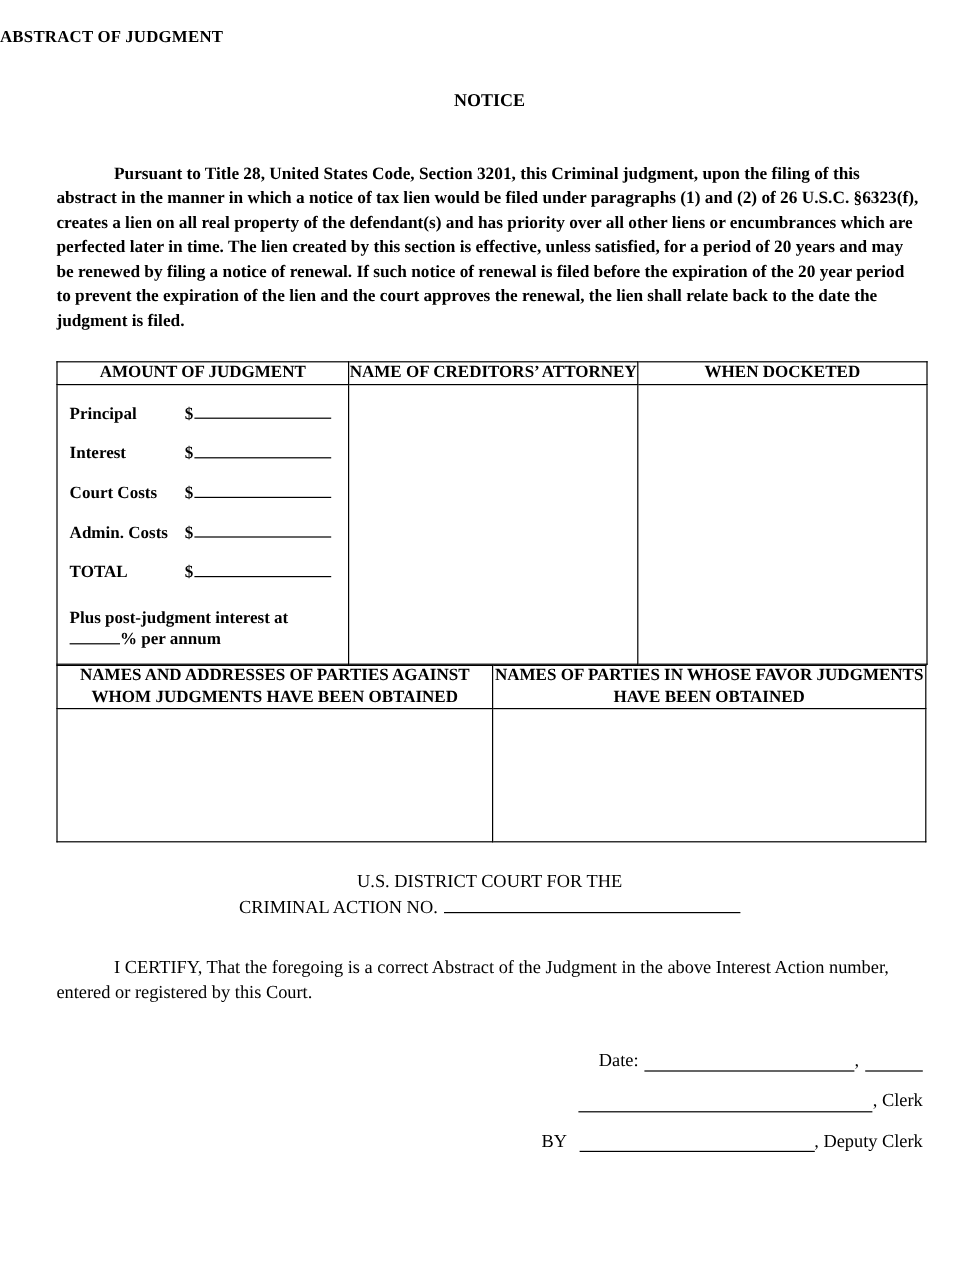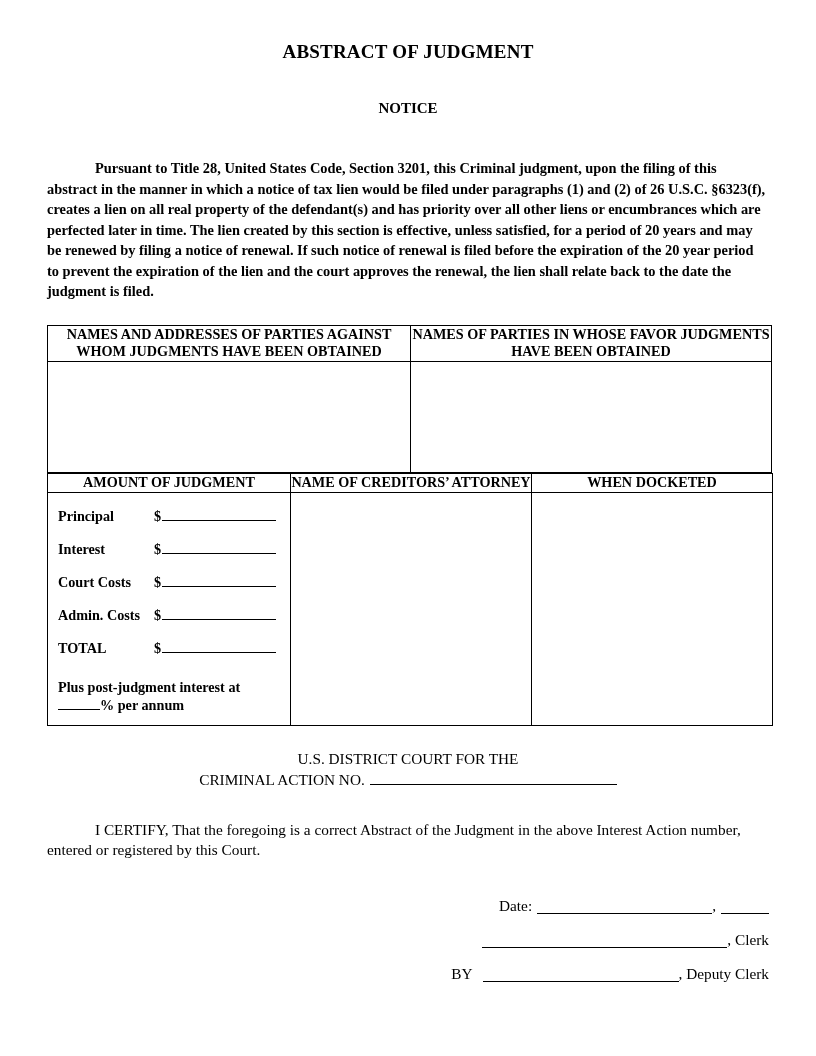--- a/index.html
+++ b/index.html
@@ -18,26 +18,26 @@
   .page {
     position: relative;
     width: 816px;
     height: 1056px;
     padding: 0;
     box-sizing: border-box;
   }
 
   
   .doc-title {
-    text-align: center;
-    font-weight: bold;
-    font-size: 19px;
+    text-align: left;
+    font-weight: bold;
+    font-size: 14px;
     letter-spacing: 0.2px;
     margin: 0;
-    padding-top: 42px;
+    padding-top: 24px;
     line-height: 1.1;
   }
   .doc-subtitle {
     text-align: center;
     font-weight: bold;
     font-size: 15px;
     margin: 12px;
     padding-top: 25px;
     line-height: 1.1;
   }
@@ -165,21 +165,21 @@
   
   .sign-block {
     margin-top: 38px;
     padding-right: 47px;
     font-size: 15.3px;
     line-height: 1.1;
   }
   .sign-row {
     display: flex;
     justify-content: flex-end;
-    align-items: center;
+    align-items: flex-end;
     margin-bottom: 17px;
     white-space: nowrap;
   }
   .sign-row:last-child { margin-bottom: 0; }
   .sig-label { padding-right: 5px; }
   .blank-date-long {
     display: inline-block;
     width: 175px;
     border-bottom: 1.1px solid #000000;
     height: 14px;
@@ -209,88 +209,88 @@
 <body>
 
 <div class="page">
 
   <h1 class="doc-title">ABSTRACT OF JUDGMENT</h1>
   <h2 class="doc-subtitle">NOTICE</h2>
 
   <p class="notice-body">Pursuant to Title 28, United States Code, Section 3201, this Criminal judgment, upon the filing of this abstract in the manner in which a notice of tax lien would be filed under paragraphs (1) and (2) of 26 U.S.C. §6323(f), creates a lien on all real property of the defendant(s) and has priority over all other liens or encumbrances which are perfected later in time. The lien created by this section is effective, unless satisfied, for a period of 20 years and may be renewed by filing a notice of renewal. If such notice of renewal is filed before the expiration of the 20 year period to prevent the expiration of the lien and the court approves the renewal, the lien shall relate back to the date the judgment is filed.</p>
 
   <div class="tables-wrap">
+
+    <table class="form-table">
+      <tbody>
+          <tr>
+        <td class="th-cell" style="width:242px;">AMOUNT  OF JUDGMENT</td>
+        <td class="th-cell" style="width:240px;">NAME OF CREDITORS’ ATTORNEY</td>
+        <td class="th-cell" style="width:240px;">WHEN DOCKETED</td>
+      </tr>
+      <tr>
+        <td class="empty-cell-mid">
+          <div class="amounts">
+
+            <div class="amount-row">
+              <span class="amount-label">Principal</span>
+              <span class="amount-dollar">$</span>
+              <span class="amount-line"></span>
+            </div>
+
+            <div class="amount-row">
+              <span class="amount-label">Interest</span>
+              <span class="amount-dollar">$</span>
+              <span class="amount-line"></span>
+            </div>
+
+            <div class="amount-row">
+              <span class="amount-label">Court Costs</span>
+              <span class="amount-dollar">$</span>
+              <span class="amount-line"></span>
+            </div>
+
+            <div class="amount-row">
+              <span class="amount-label">Admin. Costs</span>
+              <span class="amount-dollar">$</span>
+              <span class="amount-line"></span>
+            </div>
+
+            <div class="amount-row">
+              <span class="amount-label">TOTAL</span>
+              <span class="amount-dollar">$</span>
+              <span class="amount-line"></span>
+            </div>
+
+            <div class="post-judgment">
+              <span>Plus post-judgment interest at</span>
+              <span class="pj-line2"><span class="pj-blank"></span><span>% per annum</span></span>
+            </div>
+
+          </div>
+        </td>
+        <td class="empty-cell-mid"></td>
+        <td class="empty-cell-mid"></td>
+      </tr>
+    </tbody>
+      </table>
 
     <table class="form-table">
       <tbody>
           <tr>
         <td class="th-cell" style="width:362px;">NAMES AND ADDRESSES OF PARTIES AGAINST WHOM JUDGMENTS HAVE BEEN OBTAINED</td>
         <td class="th-cell" style="width:360px;">NAMES OF PARTIES IN WHOSE FAVOR JUDGMENTS HAVE BEEN OBTAINED</td>
       </tr>
       <tr>
         <td class="empty-cell-tall"></td>
         <td class="empty-cell-tall"></td>
       </tr>
     </tbody>
       </table>
 
-    <table class="form-table">
-      <tbody>
-          <tr>
-        <td class="th-cell" style="width:242px;">AMOUNT  OF JUDGMENT</td>
-        <td class="th-cell" style="width:240px;">NAME OF CREDITORS’ ATTORNEY</td>
-        <td class="th-cell" style="width:240px;">WHEN DOCKETED</td>
-      </tr>
-      <tr>
-        <td class="empty-cell-mid">
-          <div class="amounts">
-
-            <div class="amount-row">
-              <span class="amount-label">Principal</span>
-              <span class="amount-dollar">$</span>
-              <span class="amount-line"></span>
-            </div>
-
-            <div class="amount-row">
-              <span class="amount-label">Interest</span>
-              <span class="amount-dollar">$</span>
-              <span class="amount-line"></span>
-            </div>
-
-            <div class="amount-row">
-              <span class="amount-label">Court Costs</span>
-              <span class="amount-dollar">$</span>
-              <span class="amount-line"></span>
-            </div>
-
-            <div class="amount-row">
-              <span class="amount-label">Admin. Costs</span>
-              <span class="amount-dollar">$</span>
-              <span class="amount-line"></span>
-            </div>
-
-            <div class="amount-row">
-              <span class="amount-label">TOTAL</span>
-              <span class="amount-dollar">$</span>
-              <span class="amount-line"></span>
-            </div>
-
-            <div class="post-judgment">
-              <span>Plus post-judgment interest at</span>
-              <span class="pj-line2"><span class="pj-blank"></span><span>% per annum</span></span>
-            </div>
-
-          </div>
-        </td>
-        <td class="empty-cell-mid"></td>
-        <td class="empty-cell-mid"></td>
-      </tr>
-    </tbody>
-      </table>
-
   </div>
 
   <div class="court-block">
     <span class="court-line">U.S. DISTRICT COURT FOR THE</span>
     <span class="case-line"><span>CRIMINAL ACTION NO.</span><span class="blank-case"></span></span>
   </div>
 
   <p class="certify">I CERTIFY, That the foregoing is a correct Abstract of the Judgment in the above Interest Action number, entered or registered by this Court.</p>
 
   <div class="sign-block">

